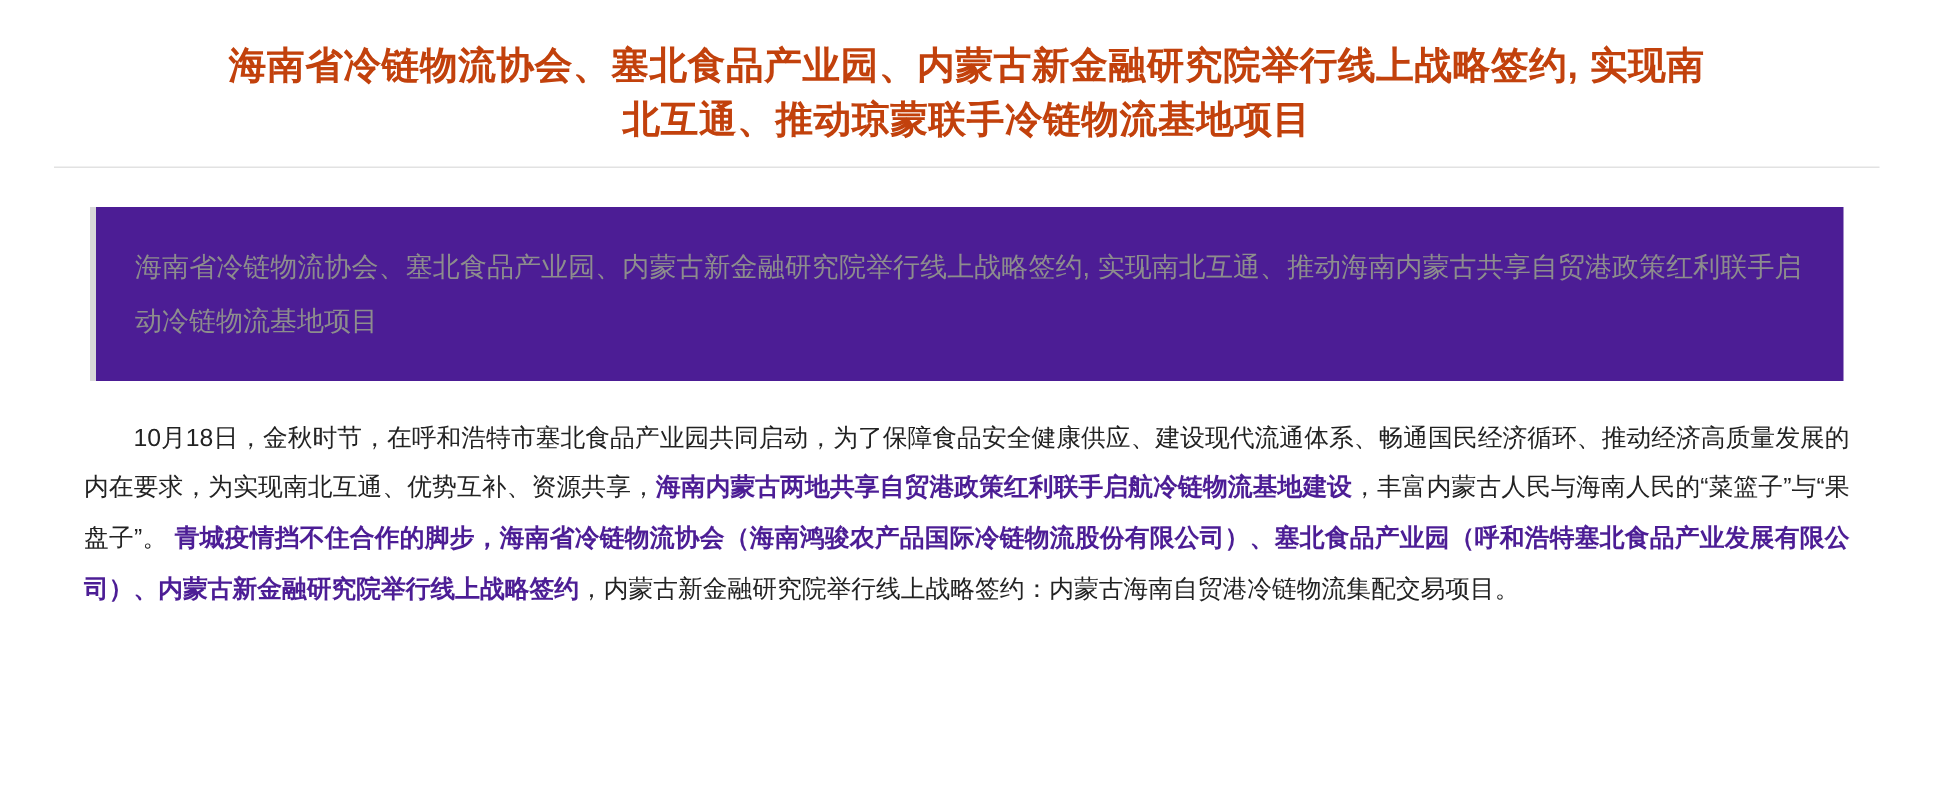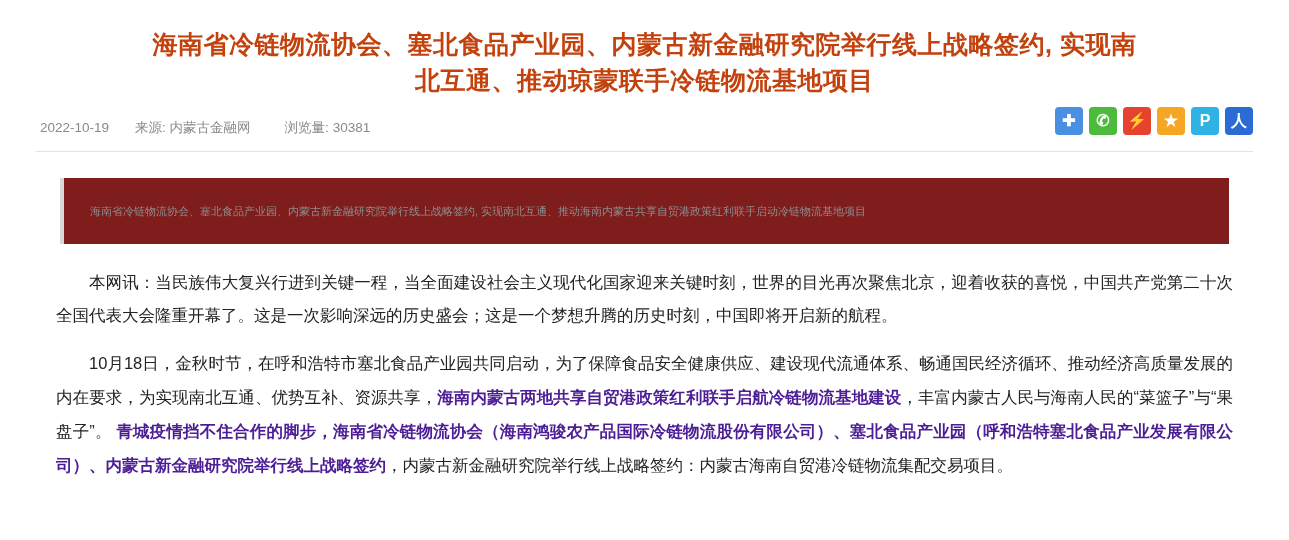--- a/index.html
+++ b/index.html
@@ -72,25 +72,25 @@
   }
 
   .divider {
     margin: 12px 36px 0 36px;
     border-top: 1px solid #e2e2e2;
   }
 
   
   .summary-box {
     margin: 26px 60px 0 60px;
-    background: #7f1d1d;
+    background: #4c1d95;
     border-left: 4px solid #d8d8d8;
     padding: 22px 28px 22px 26px;
     color: #8d8d8d;
-    font-size: 11px;
+    font-size: 18px;
     line-height: 2.0;
     text-align: justify;
   }
 
   
   .body-content {
     margin: 22px 56px 0 56px;
     font-size: 16.5px;
     line-height: 2.05;
     color: #222222;
@@ -105,43 +105,22 @@
     color: #4c1d95;
   }
 </style>
 </head>
 <body>
 
 <div class="page">
 
   <h1 class="article-title">海南省冷链物流协会、塞北食品产业园、内蒙古新金融研究院举行线上战略签约, 实现南北互通、推动琼蒙联手冷链物流基地项目</h1>
 
-  <div class="meta-row">
-    <span class="meta-date">2022-10-19</span>
-    <span class="meta-source">
-      <span>来源:</span>
-      <span>内蒙古金融网</span>
-    </span>
-    <span class="meta-views">
-      <span>浏览量:</span>
-      <span>30381</span>
-    </span>
-
-    <div class="share-icons">
-        <span class="share-icon" style="background: rgb(74, 144, 226);">✚</span>
-        <span class="share-icon" style="background: rgb(76, 187, 59);">✆</span>
-        <span class="share-icon" style="background: rgb(230, 66, 45);">⚡</span>
-        <span class="share-icon" style="background: rgb(245, 166, 35);">★</span>
-        <span class="share-icon" style="background: rgb(47, 179, 229);">P</span>
-        <span class="share-icon" style="background: rgb(42, 107, 212);">人</span>
-      </div>
-  </div>
 
   <div class="divider"></div>
 
   <div class="summary-box">海南省冷链物流协会、塞北食品产业园、内蒙古新金融研究院举行线上战略签约, 实现南北互通、推动海南内蒙古共享自贸港政策红利联手启动冷链物流基地项目</div>
 
   <div class="body-content">
-      <p><span>本网讯：当民族伟大复兴行进到关键一程，当全面建设社会主义现代化国家迎来关键时刻，世界的目光再次聚焦北京，迎着收获的喜悦，中国共产党第二十次全国代表大会隆重开幕了。这是一次影响深远的历史盛会；这是一个梦想升腾的历史时刻，中国即将开启新的航程。</span></p>
       <p><span>10月18日，金秋时节，在呼和浩特市塞北食品产业园共同启动，为了保障食品安全健康供应、建设现代流通体系、畅通国民经济循环、推动经济高质量发展的内在要求，为实现南北互通、优势互补、资源共享，</span><span class="em">海南内蒙古两地共享自贸港政策红利联手启航冷链物流基地建设</span><span>，丰富内蒙古人民与海南人民的“菜篮子”与“果盘子”。 </span><span class="em">青城疫情挡不住合作的脚步，海南省冷链物流协会（海南鸿骏农产品国际冷链物流股份有限公司）、塞北食品产业园（呼和浩特塞北食品产业发展有限公司）、内蒙古新金融研究院举行线上战略签约</span><span>，内蒙古新金融研究院举行线上战略签约：内蒙古海南自贸港冷链物流集配交易项目。</span></p>
     </div>
 
 </div>
 
 </body></html>

